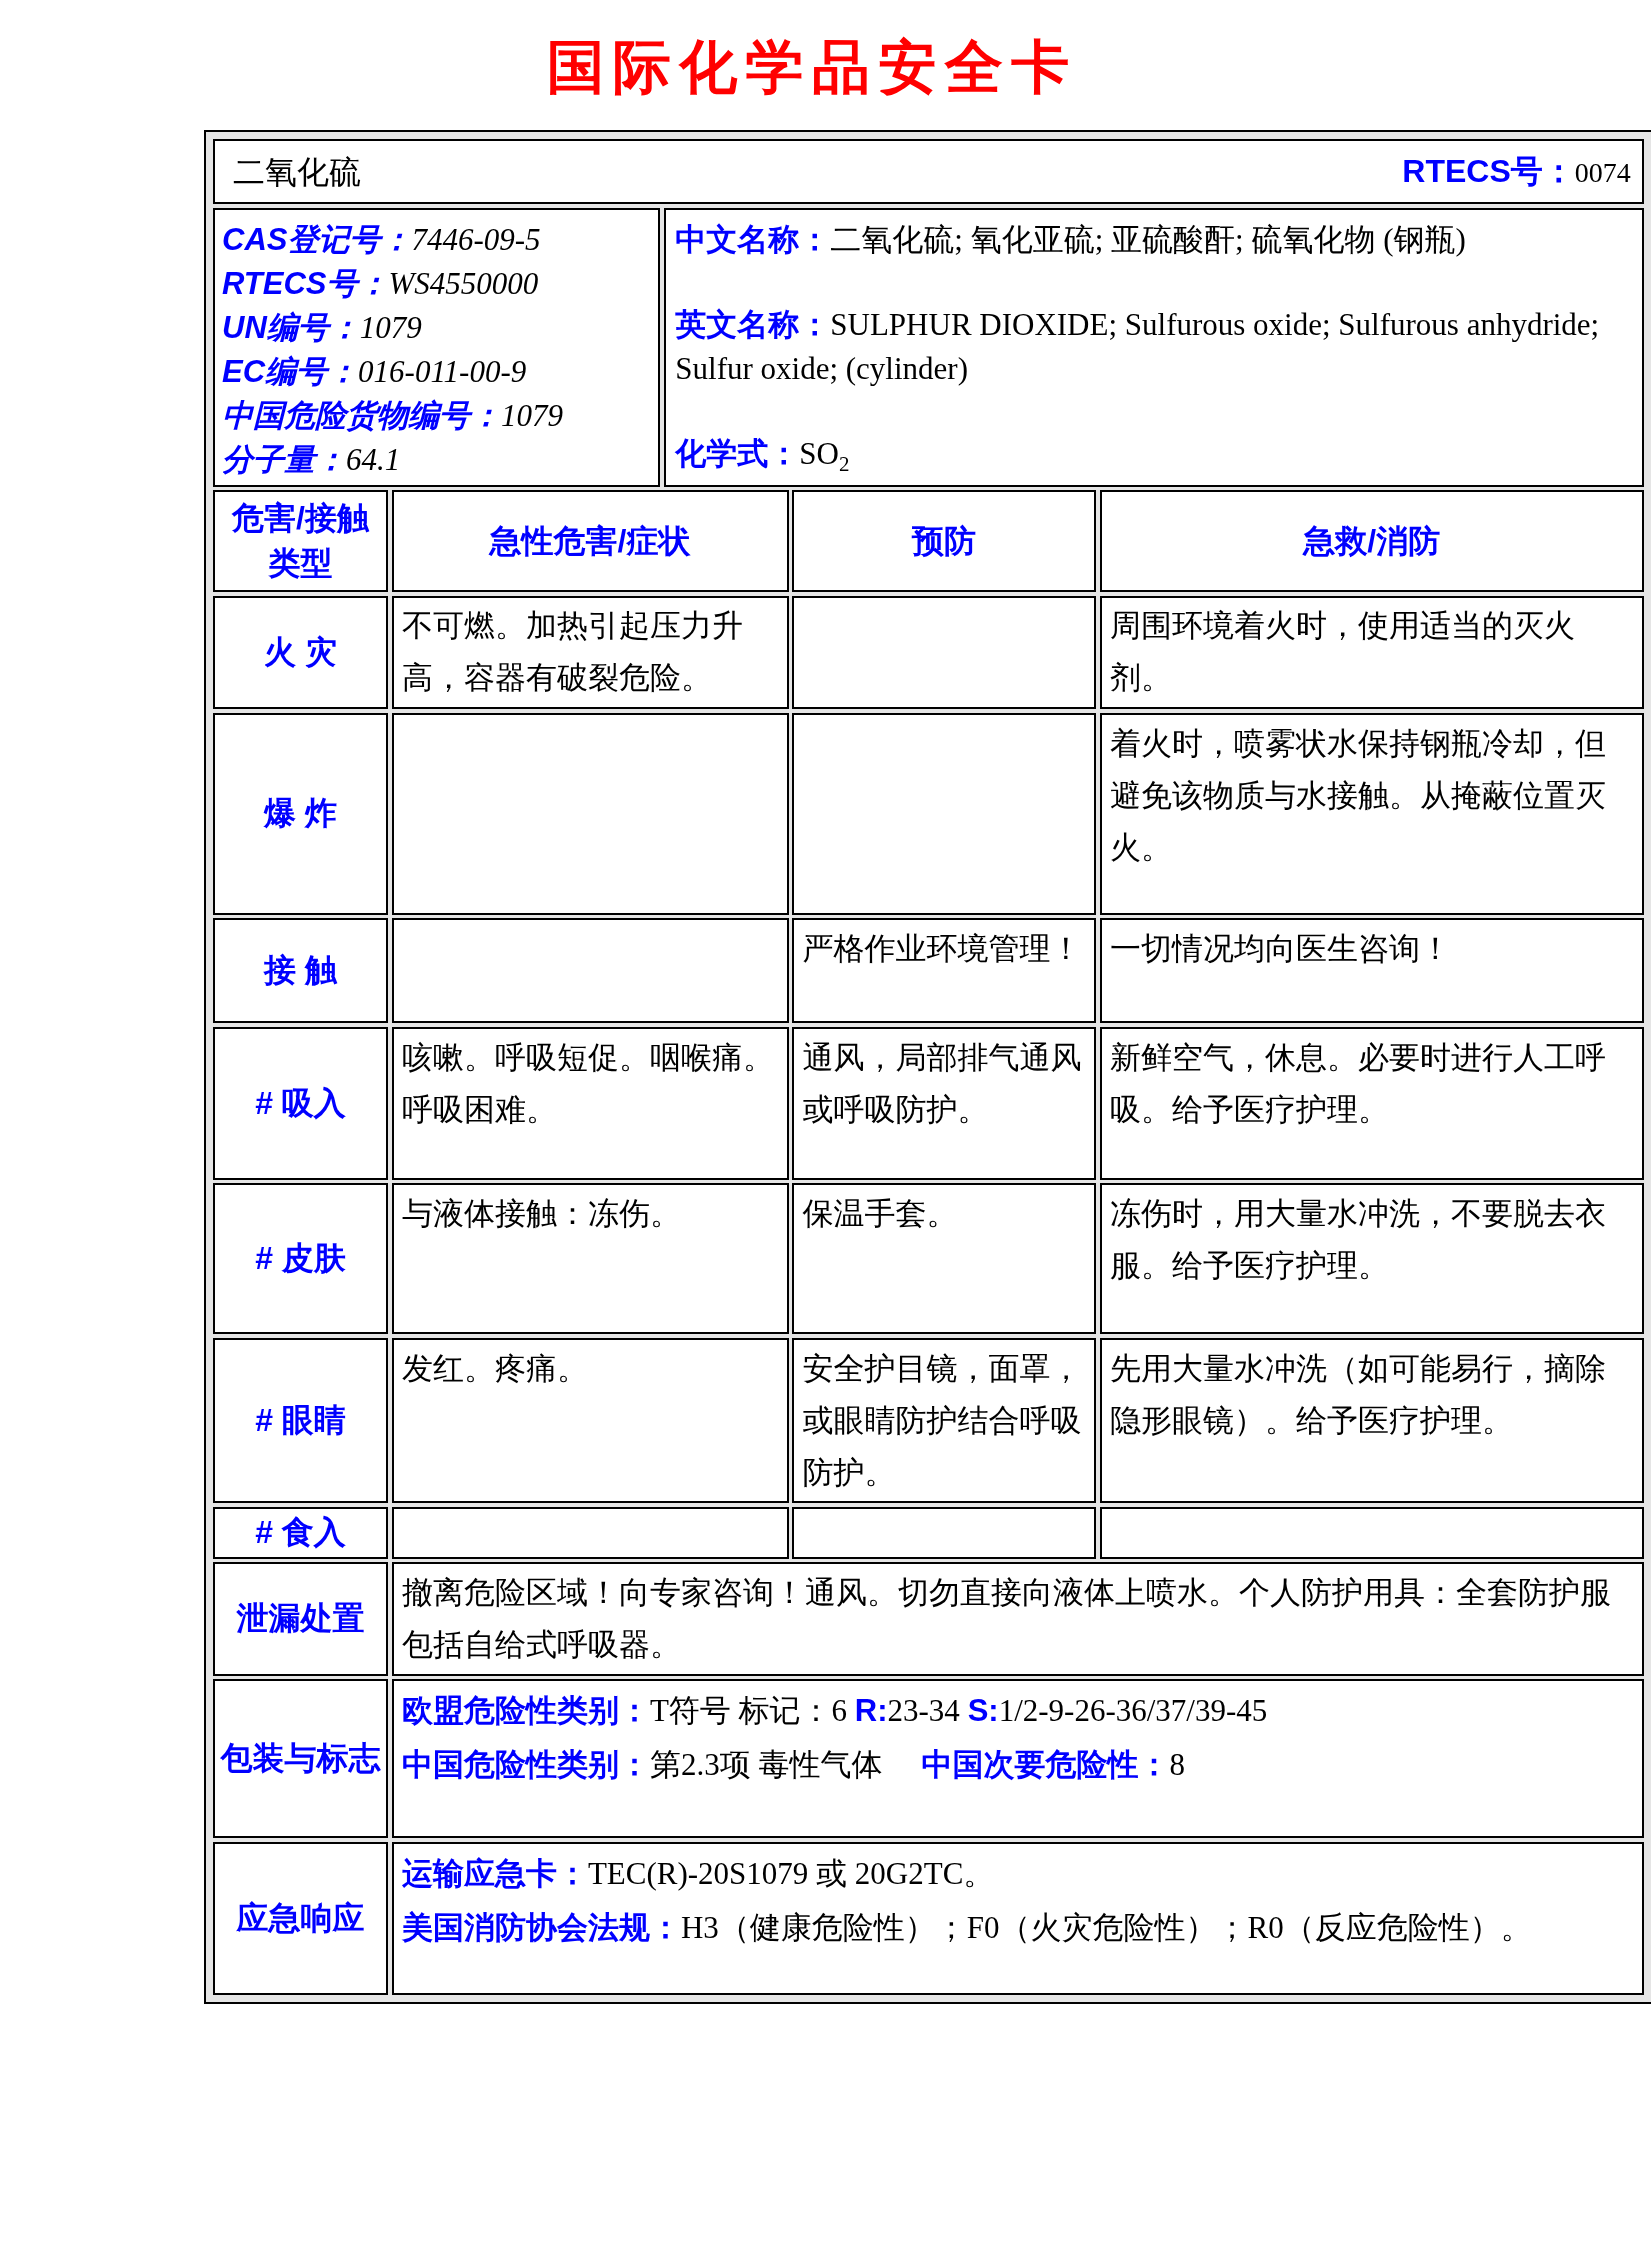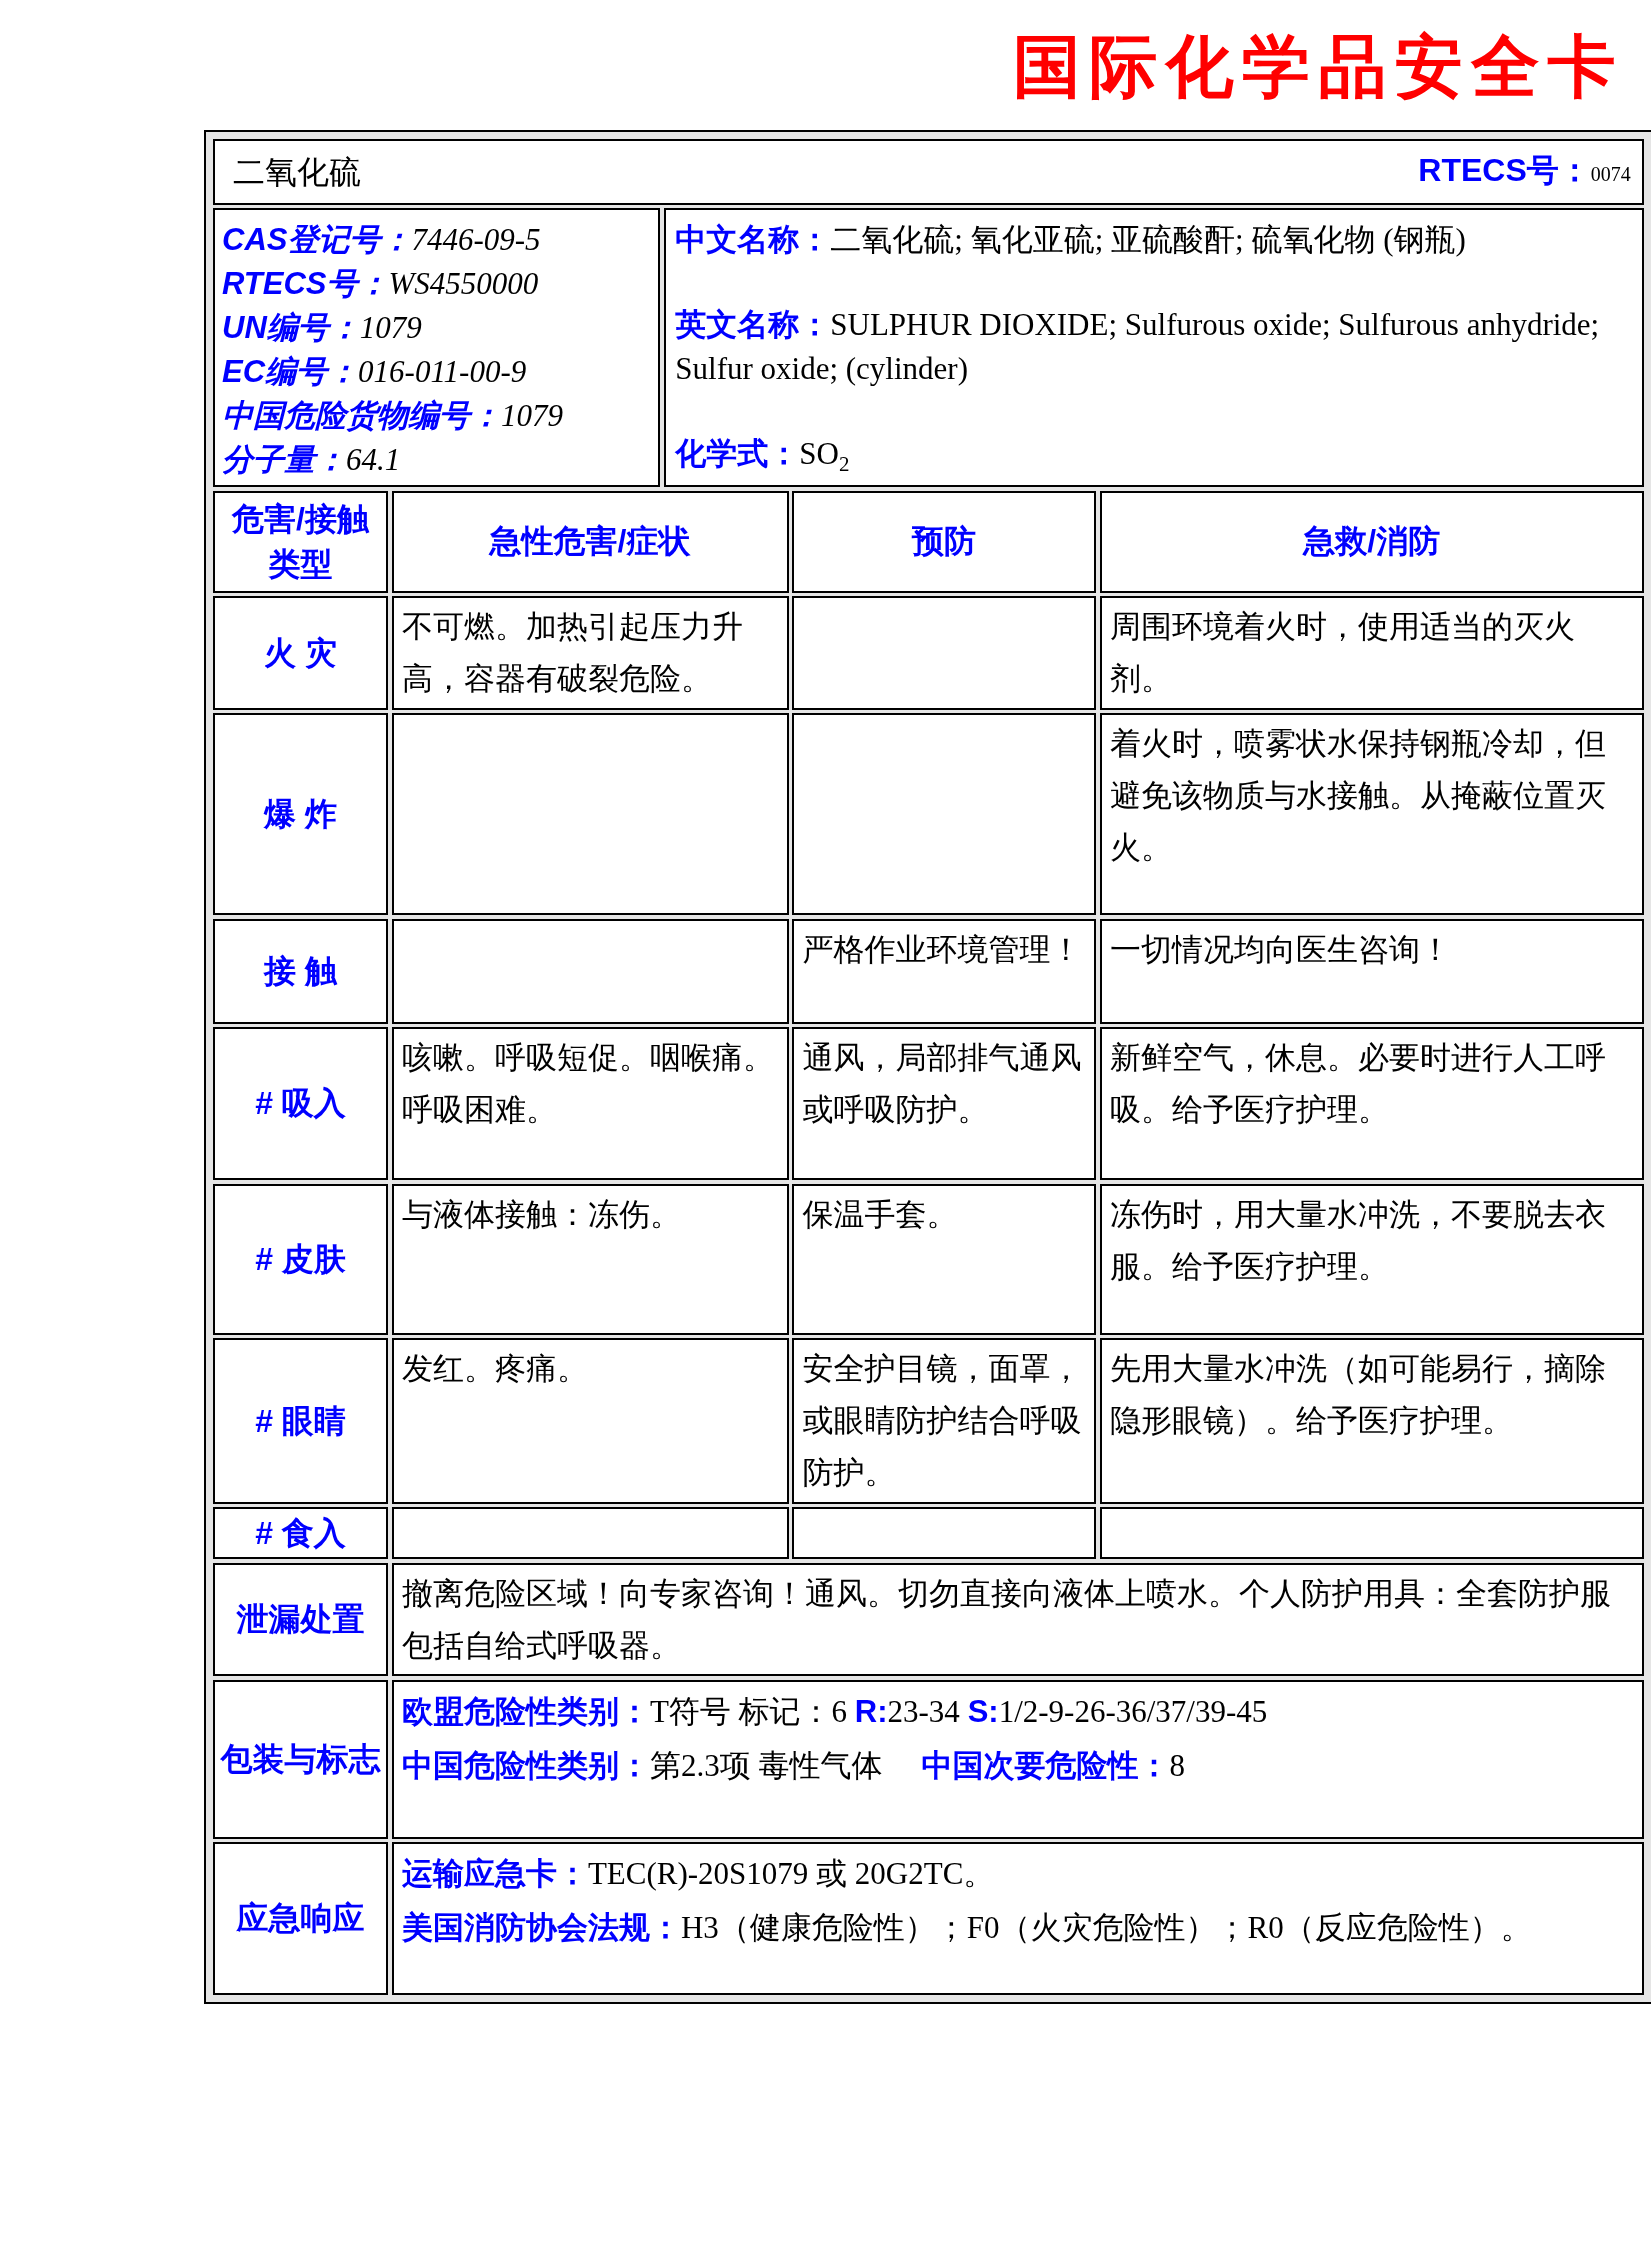--- a/index.html
+++ b/index.html
@@ -7,23 +7,23 @@
     --red:#ff0000;
     --ink:#000000;
   }
   html,body{margin:0;padding:0;}
   body{
     width:1652px;height:2250px;background:#ffffff;position:relative;
     font-family:"Liberation Serif", serif;color:var(--ink);
     -webkit-font-smoothing:antialiased;
   }
   .page-title{
-    position:absolute;left:0;top:34px;width:1624px;text-align:right;
+    position:absolute;left:0;top:34px;width:1624px;text-align:center;
     font-family:"Liberation Sans", sans-serif;font-weight:bold;
-    font-size:68px;line-height:65px;letter-spacing:8.4px;color:var(--red);
+    font-size:58px;line-height:65px;letter-spacing:8.4px;color:var(--red);
   }
   
   .card{
     position:absolute;left:204px;top:130px;width:1449px;
     border:2.8px solid var(--ink);padding:7px;box-sizing:border-box;
     display:flex;flex-direction:column;gap:3.5px;background:#e5e5e5;
   }
   .row{display:grid;column-gap:3.5px;}
   .cell{
     border:2.1px solid var(--ink);box-sizing:border-box;background:#ffffff;
@@ -51,21 +51,21 @@
   .h-eye .cell{min-height:154px;}
   .h-ing .cell{min-height:50px;}
   .h-spill .cell{min-height:102px;}
   .h-pack .cell{min-height:159px;}
   .h-emer .cell{min-height:153px;}
   .h-stor .cell{min-height:59px;}
   
   .namecell{display:flex;align-items:center;justify-content:space-between;padding:2.8px 11.2px 2.8px 18px;}
   .chem-name{font-size:32px;}
   .icsc .lbl{font-size:32px;}
-  .icsc .val{font-size:20px;font-family:Liberation Serif, serif;}
+  .icsc .val{font-size:28px;font-family:Liberation Serif, serif;}
   
   .idleft{padding:8.4px 2.8px 2.8px 7px;line-height:44px;font-size:31px;font-style:italic;}
   .idleft .line{white-space:nowrap;}
   .idright{padding:8.4px 9.8px 2.8px 9.8px;line-height:44px;font-size:31px;}
   .idright .para{margin:0 0 41px 0;}
   .idright .para:last-child{margin-bottom:0;}
   sub.fsub{font-size:21px;line-height:0;}
   
   .bigline{line-height:54px;}
   .gap-lg{padding-left:205px;}

